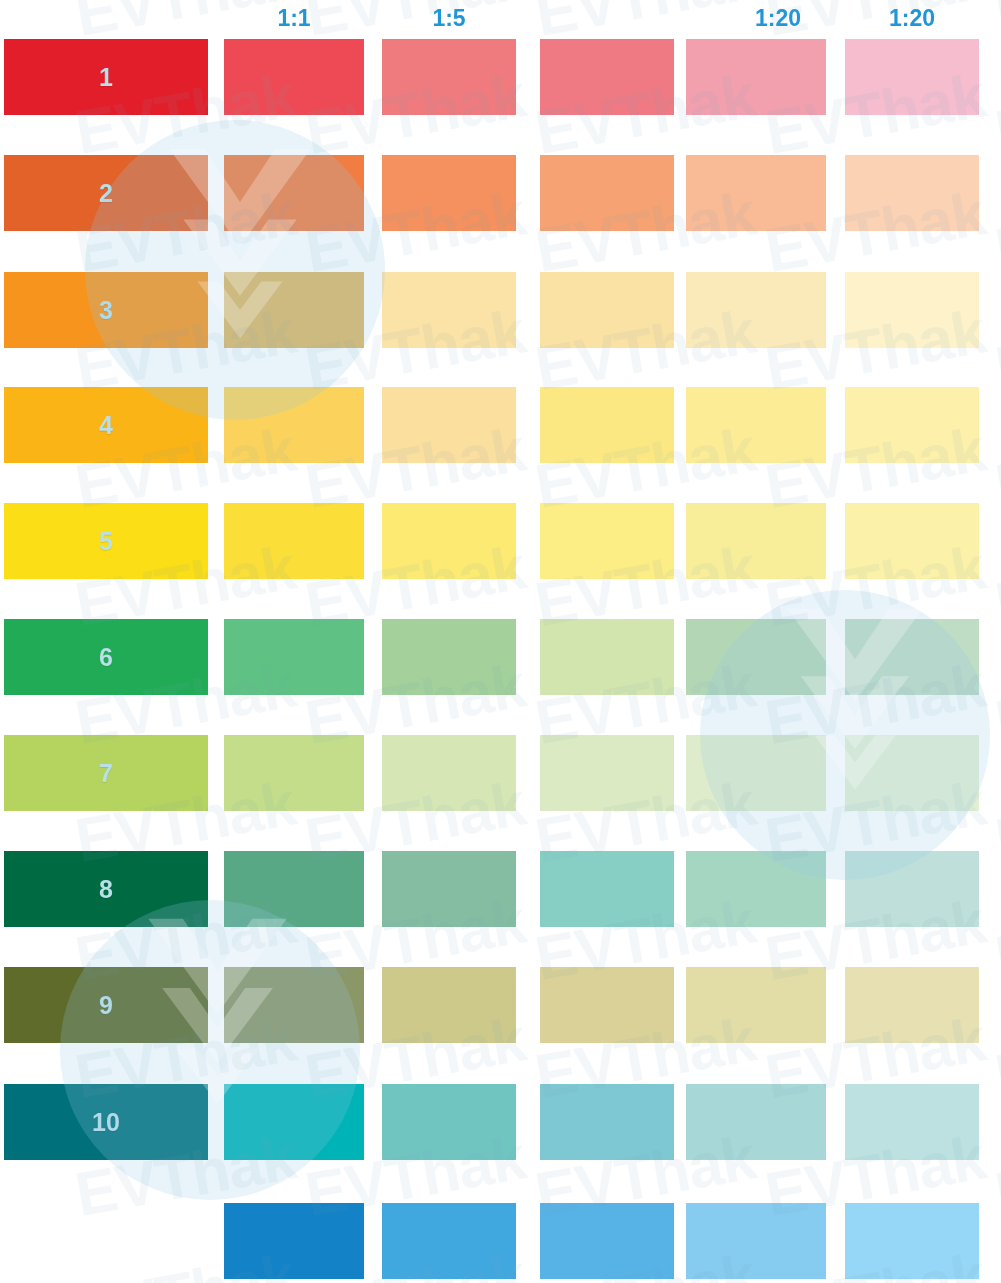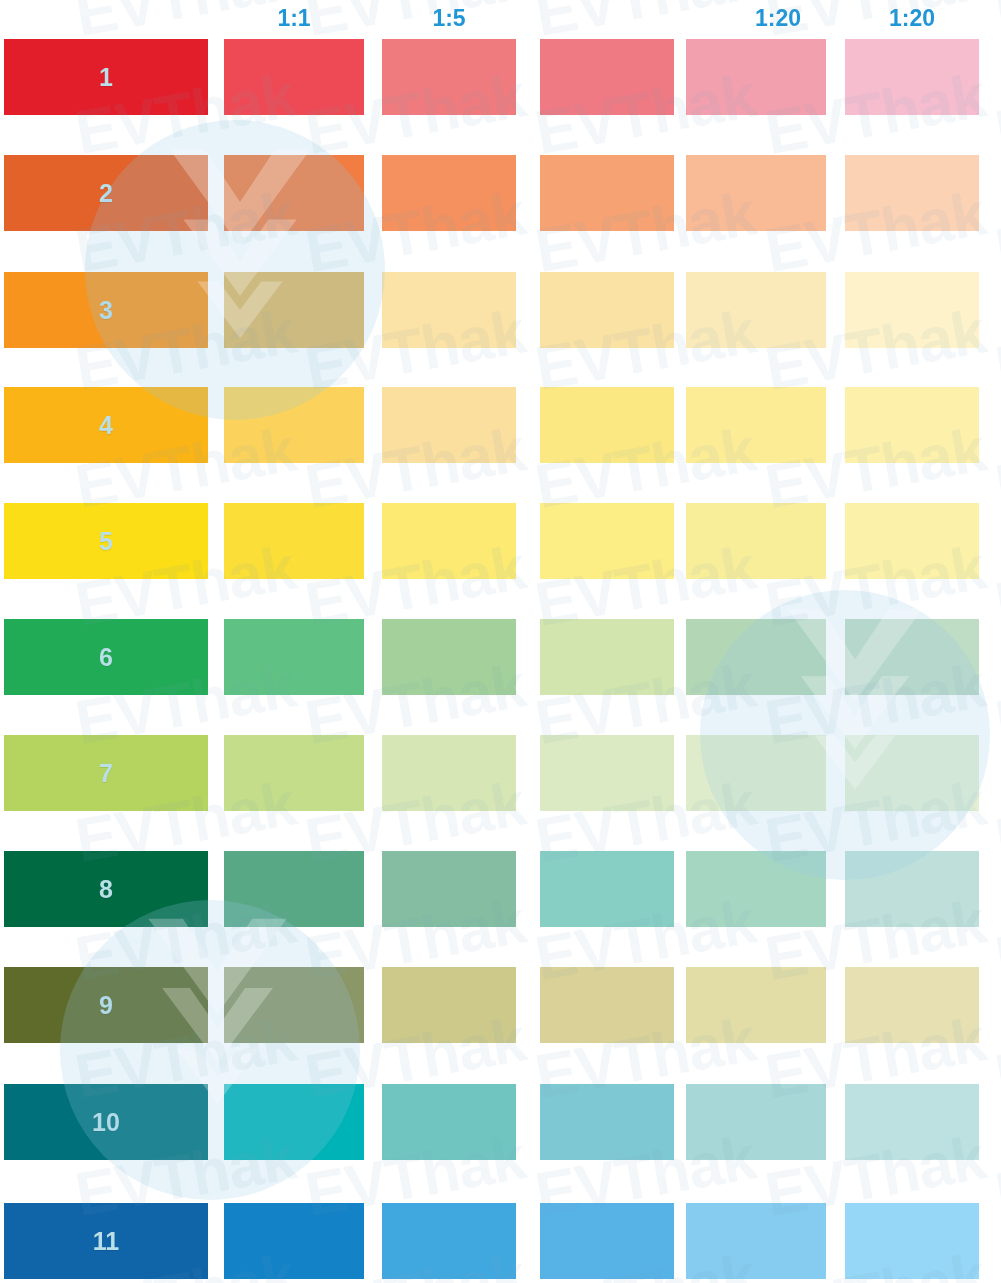--- a/index.html
+++ b/index.html
@@ -219,23 +219,20 @@
       <div class="swatch" style="left: 686px; top: 967px; width: 140px; height: 76px; background: rgb(226, 220, 167);"></div>
       <div class="swatch" style="left: 845px; top: 967px; width: 134px; height: 76px; background: rgb(230, 224, 178);"></div>
       <div class="swatch" style="left: 4px; top: 1084px; width: 204px; height: 76px; background: rgb(0, 113, 122);">
         <span class="num" style="color: rgb(185, 223, 232);">10</span>
       </div>
       <div class="swatch" style="left: 224px; top: 1084px; width: 140px; height: 76px; background: rgb(0, 179, 182);"></div>
       <div class="swatch" style="left: 382px; top: 1084px; width: 134px; height: 76px; background: rgb(112, 197, 193);"></div>
       <div class="swatch" style="left: 540px; top: 1084px; width: 134px; height: 76px; background: rgb(126, 200, 211);"></div>
       <div class="swatch" style="left: 686px; top: 1084px; width: 140px; height: 76px; background: rgb(167, 215, 214);"></div>
       <div class="swatch" style="left: 845px; top: 1084px; width: 134px; height: 76px; background: rgb(188, 225, 224);"></div>
-      <div class="swatch" style="left: 4px; top: 1203px; width: 204px; height: 76px; background: rgb(16, 100, 168);">
-        <span class="num" style="color: rgb(185, 223, 232);">11</span>
-      </div>
       <div class="swatch" style="left: 224px; top: 1203px; width: 140px; height: 76px; background: rgb(19, 130, 198);"></div>
       <div class="swatch" style="left: 382px; top: 1203px; width: 134px; height: 76px; background: rgb(65, 168, 223);"></div>
       <div class="swatch" style="left: 540px; top: 1203px; width: 134px; height: 76px; background: rgb(87, 178, 230);"></div>
       <div class="swatch" style="left: 686px; top: 1203px; width: 140px; height: 76px; background: rgb(133, 204, 240);"></div>
       <div class="swatch" style="left: 845px; top: 1203px; width: 134px; height: 76px; background: rgb(150, 214, 246);"></div>
     </div>
 
   <div class="wm-layer" id="wmtext">
       <div class="wm-text" style="left: 70px; top: -20px; font-size: 62px;">EVThak</div>
       <div class="wm-text" style="left: 300px; top: -20px; font-size: 62px;">EVThak</div>

